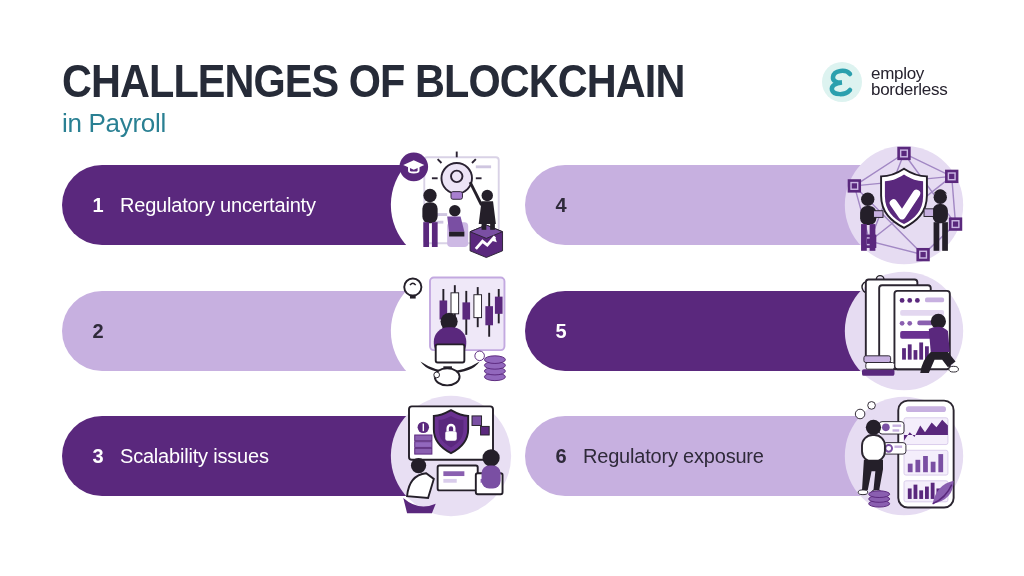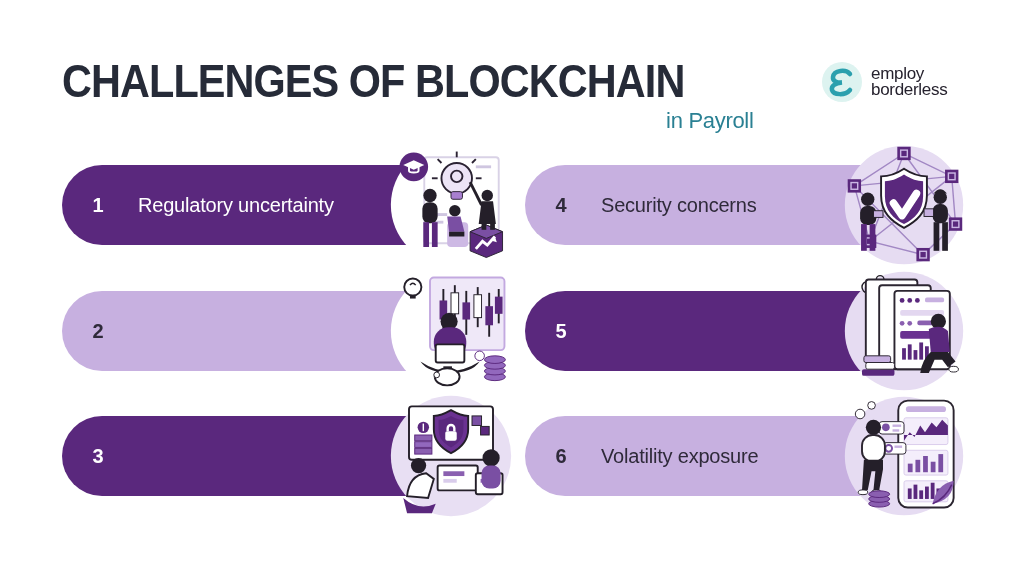--- a/index.html
+++ b/index.html
@@ -10,40 +10,40 @@
     border-radius:29px;
   }
   
   .header-block{position:absolute; left:62px; top:58px;}
   .title{
     margin:0; font-size:46px; font-weight:800; line-height:1.0;
     color:var(--title,#262b38); letter-spacing:-1px;
     transform:scaleX(.9); transform-origin:left center; white-space:nowrap;
   }
   .subtitle{
-    margin:4px 0 0 0; font-size:22px; font-weight:400;
-    color:var(--subtitle-teal,#2a8093); letter-spacing:-.3px;text-align:right;
+    margin:4px 0 0 0; font-size:26px; font-weight:400;
+    color:var(--subtitle-teal,#2a8093); letter-spacing:-.3px;
   }
   .logo{position:absolute; left:822px; top:62px; display:flex; align-items:center; gap:9px;}
   .logo-mark{width:40px; height:40px; display:block;}
   .logo-text{font-size:17px; font-weight:400; color:#26222e; line-height:.95; letter-spacing:-.3px;}
   
   .row{position:absolute; width:455px; height:80px;}
   .col-left{left:62px;}
   .col-right{left:525px;}
   .r1{top:165px;} .r2{top:291px;} .r3{top:416px;}
   .pill{
     position:absolute; left:0; top:0; height:80px; width:398px;
     border-radius:40px; display:flex; align-items:center;
     padding-left:28px; box-sizing:border-box;
   }
   .pill.dark{background:var(--pill-dark,#5a287d); color:var(--text-on-dark,#fff);}
   .pill.light{background:var(--pill-light,#c7b0e0); color:var(--text-on-light,#2f2a3a);}
   .num{font-weight:700; font-size:20px; min-width:16px; text-align:center;}
-  .label{font-size:20px; font-weight:500; margin-left:32px; letter-spacing:-.2px; white-space:nowrap;}
+  .label{font-size:20px; font-weight:500; margin-left:14px; letter-spacing:-.2px; white-space:nowrap;}
   .ill{position:absolute; top:-23px; width:126px; height:126px;}
   .col-left  .ill{left:326px;}
   .col-right .ill{left:316px;}
   .ill svg{width:126px; height:126px; display:block;}
 </style>
 </head>
 <body>
 
 <div class="canvas">
 
@@ -168,20 +168,21 @@
           <circle cx="51" cy="112" r="3" fill="#ffffff" stroke="#241f29"></circle>
           <rect x="58" y="103" width="9" height="2.5" fill="#241f29"></rect>
         </g>
       </svg>
     </div>
   </div>
 
   <div class="row col-left r3">
     <div class="pill dark">
       <span class="num">3</span>
+      <span class="label">Scalability issues</span>
     </div>
     <div class="ill">
       <svg viewBox="0 0 132 132">
         <circle cx="66" cy="66" r="63" fill="#e8dff3"></circle>
         <rect x="22" y="14" width="88" height="56" rx="3" fill="#ffffff" stroke="#241f29" stroke-width="2"></rect>
         <g>
           <rect x="28" y="58" width="18" height="6" fill="#8a5fb0" stroke="#5a287d"></rect>
           <rect x="28" y="51" width="18" height="6" fill="#9268bd" stroke="#5a287d"></rect>
           <rect x="28" y="44" width="18" height="6" fill="#8a5fb0" stroke="#5a287d"></rect>
           <circle cx="37" cy="36" r="6" fill="#5a287d"></circle>
@@ -211,21 +212,20 @@
           <circle cx="108" cy="68" r="9" fill="#241f29"></circle>
           <rect x="98" y="76" width="20" height="24" rx="8" fill="#7a4fa3"></rect>
         </g>
       </svg>
     </div>
   </div>
 
   <div class="row col-right r1">
     <div class="pill light">
       <span class="num">4</span>
-      <span class="label">Security concerns</span>
     </div>
     <div class="ill">
       <svg viewBox="0 0 132 132">
         <circle cx="66" cy="66" r="62" fill="#e6dcf2"></circle>
         <g stroke="#a288c4" stroke-width="1.5" fill="none">
           <path d="M66 12 L116 36 L120 86 L86 118 L30 104 L14 46 Z"></path>
           <path d="M66 12 L30 104 M66 12 L120 86 M14 46 L116 36 M14 46 L86 118 M116 36 L30 104"></path>
         </g>
         <g>
           <rect x="59" y="5" width="14" height="14" fill="#5a287d"></rect>
@@ -310,21 +310,21 @@
           <path d="M94 88 h18 l8 10 -8 6 -6 -8 h-8 l-6 14 h-9 q2 -14 11 -22z" fill="#241f29"></path>
           <ellipse cx="118" cy="106" rx="5" ry="3" fill="#ffffff" stroke="#241f29"></ellipse>
         </g>
       </svg>
     </div>
   </div>
 
   <div class="row col-right r3">
     <div class="pill light">
       <span class="num">6</span>
-      <span class="label">Volatility exposure</span>
+      <span class="label">Regulatory exposure</span>
     </div>
     <div class="ill">
       <svg viewBox="0 0 132 132">
         <circle cx="66" cy="66" r="62" fill="#e6dcf2"></circle>
         <g>
           <rect x="60" y="8" width="58" height="112" rx="10" fill="#ffffff" stroke="#2b2530" stroke-width="2"></rect>
           <rect x="68" y="14" width="42" height="6" rx="3" fill="#c7b0e0"></rect>
           <rect x="66" y="26" width="46" height="28" rx="2" fill="#f4eefb" stroke="#d9cceb"></rect>
           <path d="M66 50 l6 -9 5 5 6 -12 5 7 7 -10 5 5 6 -8 6 6 v10 h-46 z" fill="#5a287d"></path>
           <rect x="66" y="60" width="46" height="26" rx="2" fill="#f4eefb" stroke="#d9cceb"></rect>

